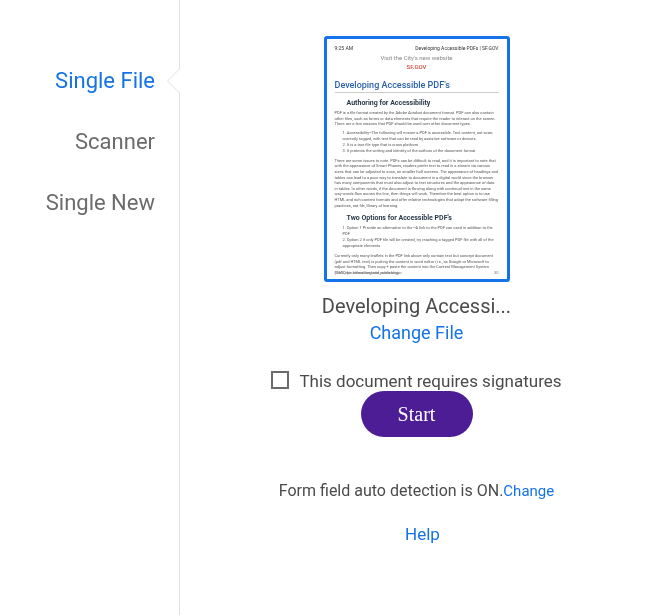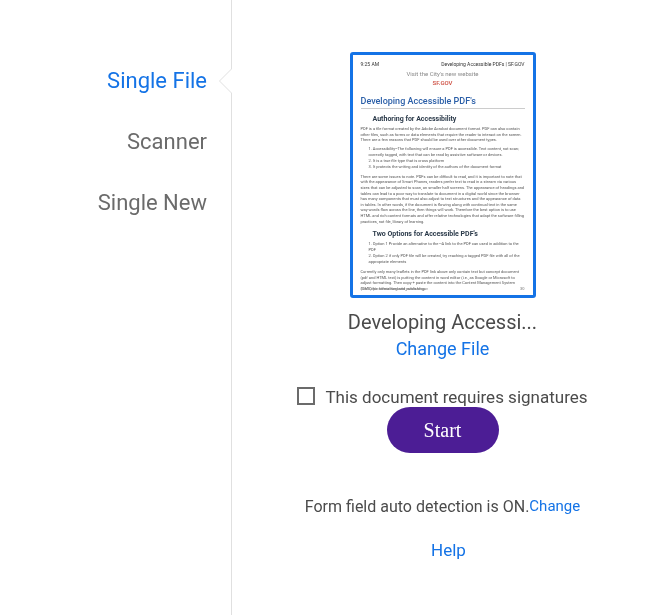--- a/index.html
+++ b/index.html
@@ -9,21 +9,21 @@
     }
     body {
       font-family: -apple-system, BlinkMacSystemFont, "Segoe UI", Roboto, Arial, sans-serif;
       background: #ffffff;
       width: 653px;
       height: 615px;
       display: flex;
       overflow: hidden;
     }
     .sidebar {
-      width: 232px;
+      width: 180px;
       padding-top: 50px;
       border-right: 1px solid #e0e0e0;
       position: relative;
     }
     .sidebar-item {
       text-align: right;
       padding: 18px 24px 18px 0;
       font-size: 22px;
       color: #6b6b6b;
       cursor: pointer;
@@ -44,21 +44,21 @@
       border-bottom: 12px solid transparent;
       border-right: 12px solid #fff;
       filter: drop-shadow(-1px 0 0 #e0e0e0);
       z-index: 2;
     }
     .main {
       flex: 1;
       display: flex;
       flex-direction: column;
       align-items: center;
-      padding-top: 52px;
+      padding-top: 36px;
     }
     .thumbnail {
       width: 186px;
       height: 246px;
       border: 3px solid #1473e6;
       border-radius: 3px;
       background: #fff;
       padding: 6px 8px;
       position: relative;
       overflow: hidden;
@@ -164,21 +164,21 @@
       font-weight: 500;
       cursor: pointer;
       font-family: Liberation Serif, serif;
     }
     .auto-detect-row {
       margin-top: 44px;
       font-size: 16px;
       color: #4b4b4b;
       display: flex;
       gap: 0;
-      align-items: flex-start;
+      align-items: flex-end;
     }
     .change-link {
       color: #1473e6;
       cursor: pointer;
       font-size: 15px;
     }
     .help-link {
       margin-top: 24px;
       color: #1473e6;
       font-size: 17px;

